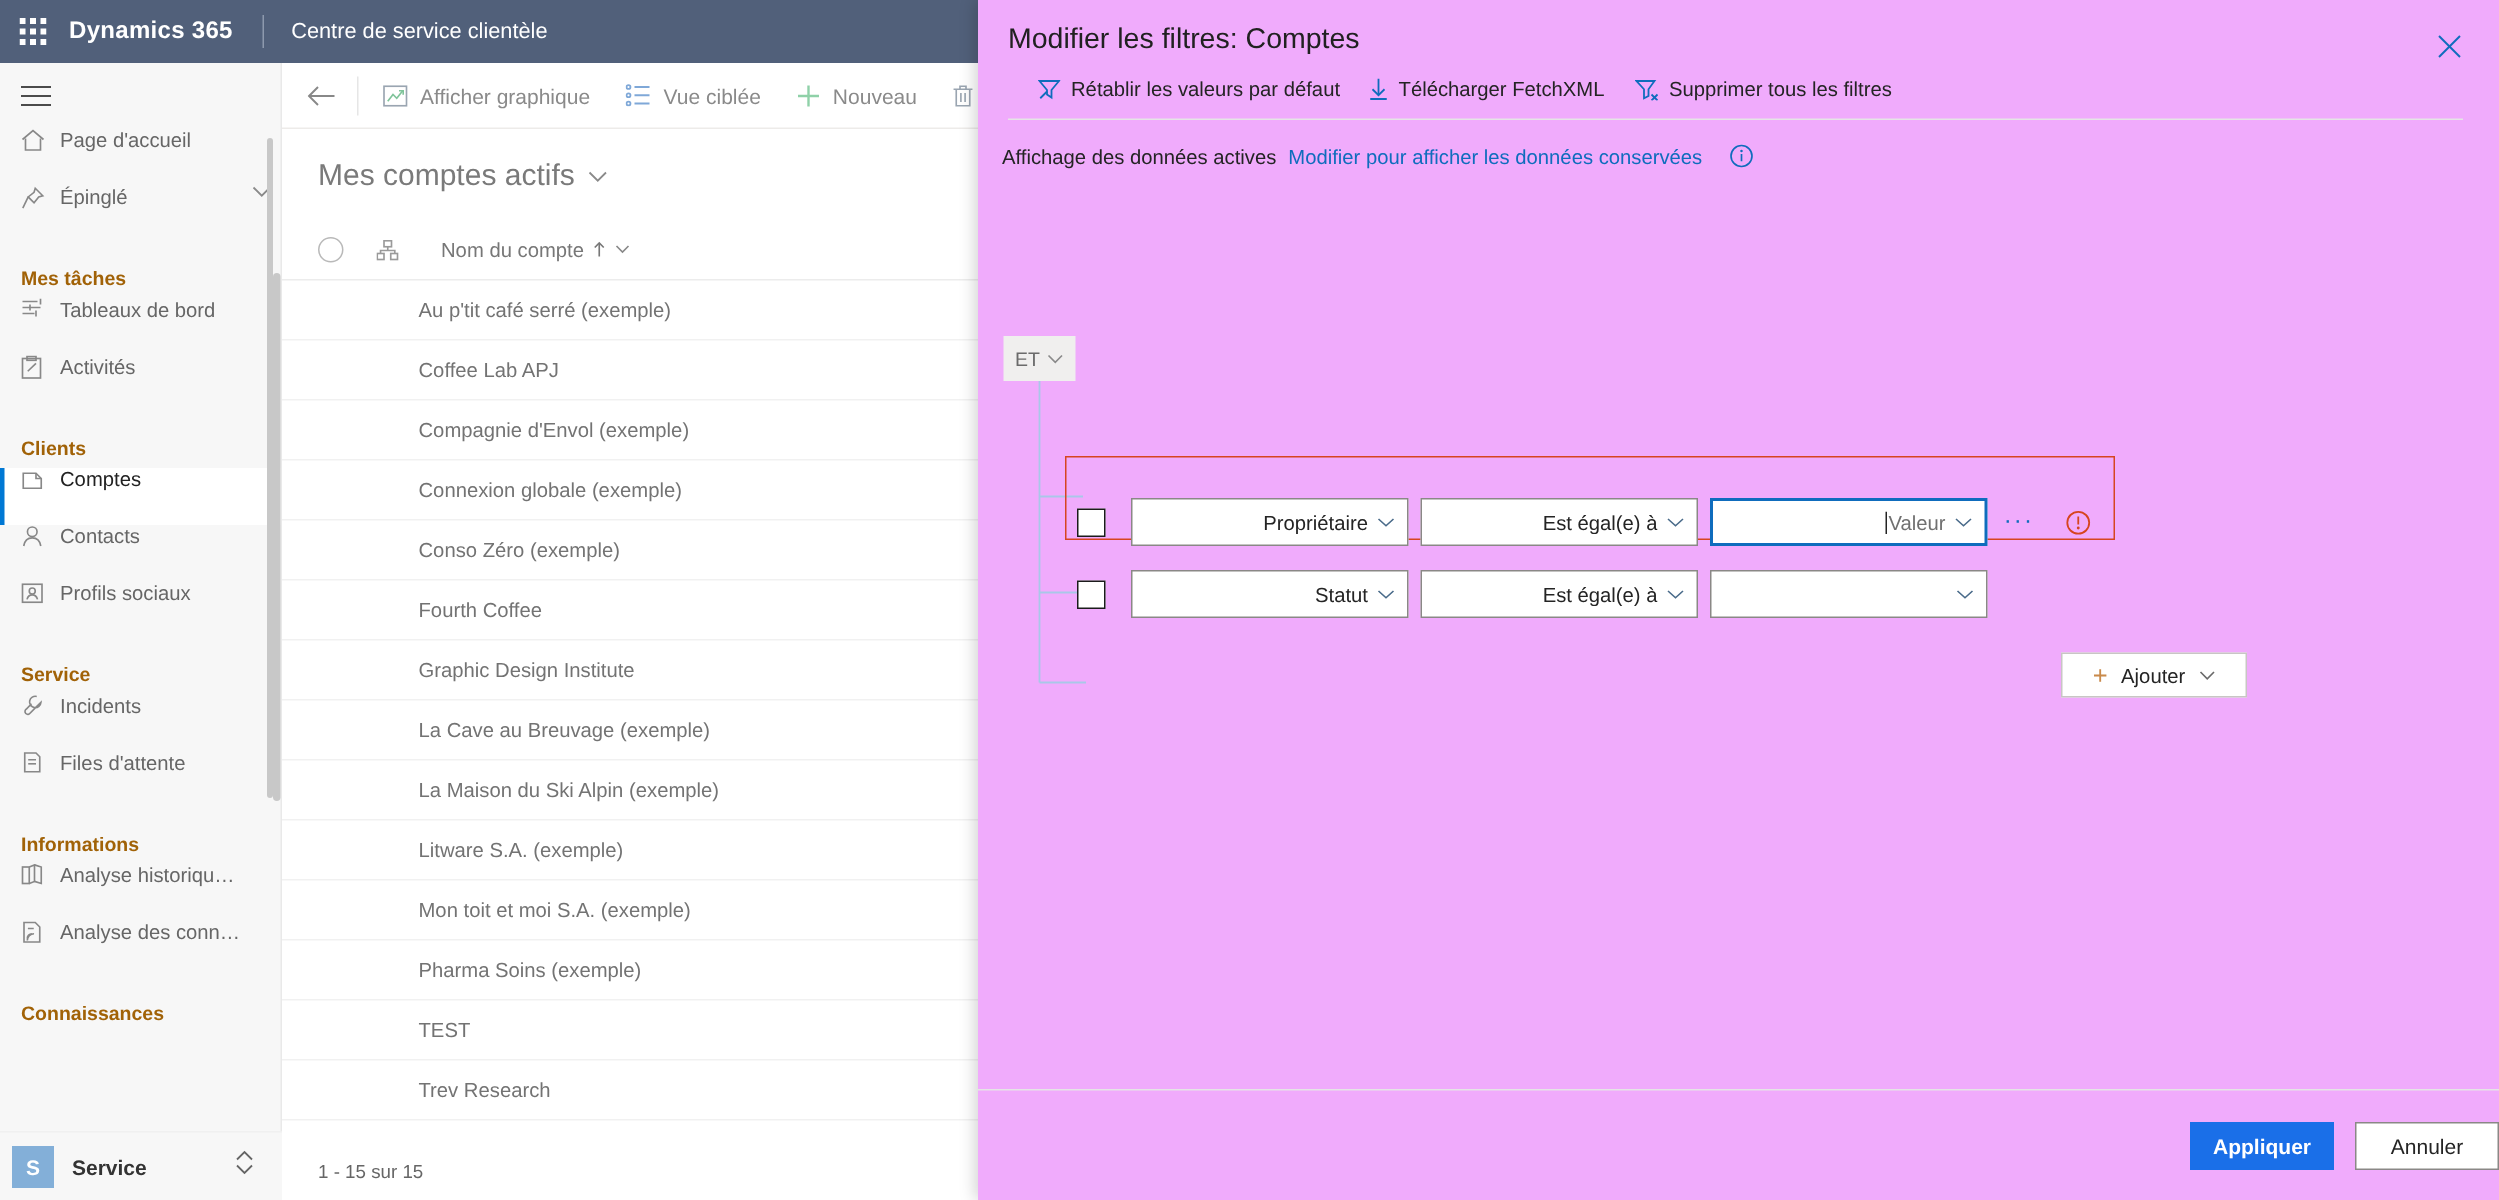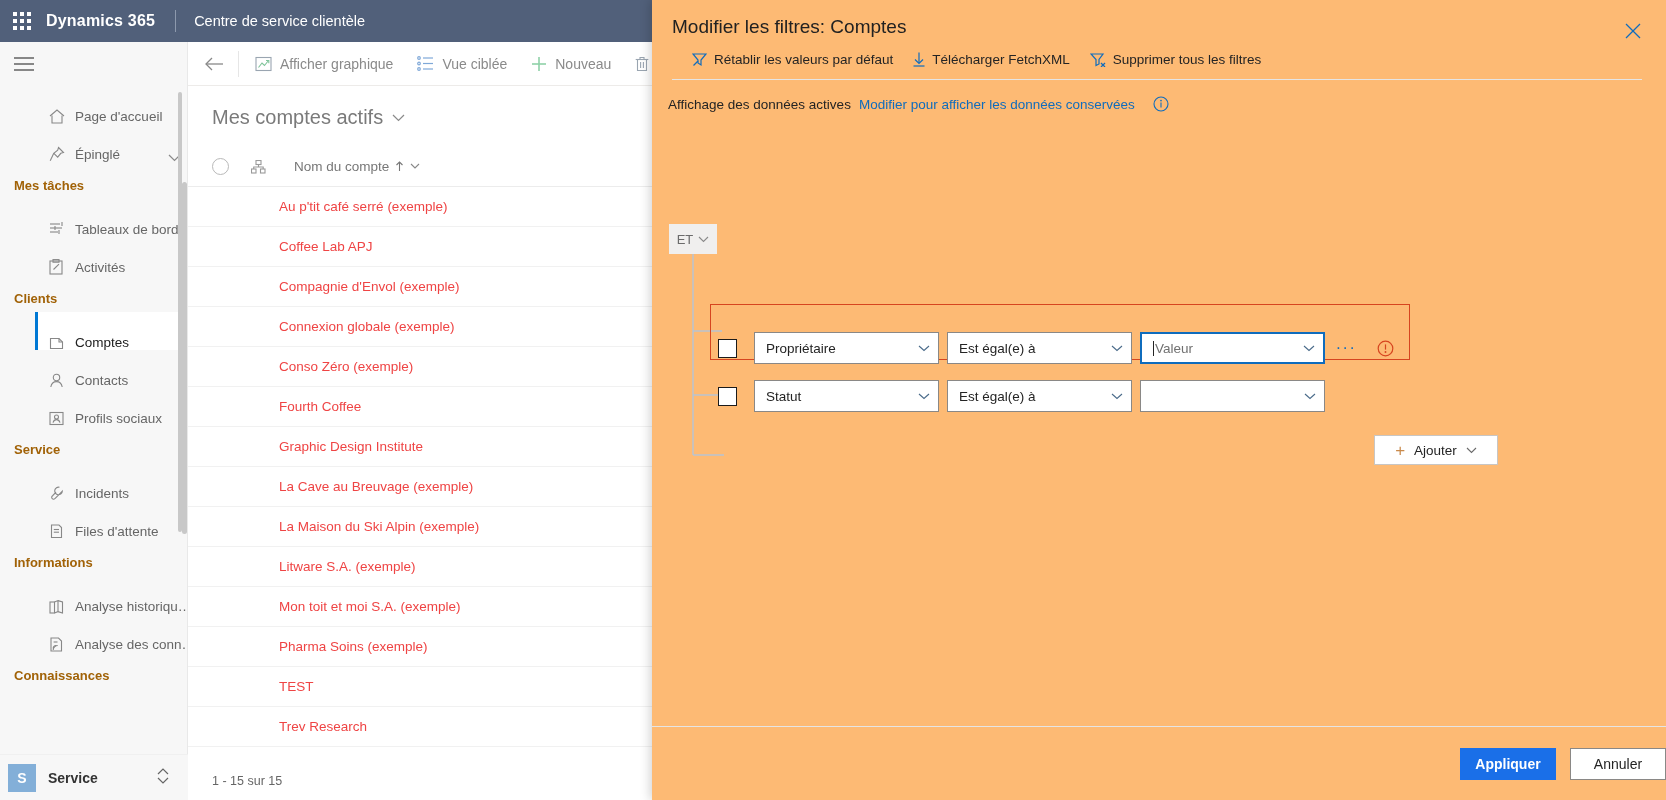--- a/index.html
+++ b/index.html
@@ -24,22 +24,22 @@
   .brand-app { font-size: 14.5px; font-weight: 400; }
 
   
   .leftnav {
     position: absolute; top: 42px; left: 0; width: 188px; height: 758px;
     background: #f7f7f7; border-right: 1px solid #e9e9e9;
   }
   .hamburger { height: 44px; display: flex; align-items: center; padding-left: 14px; cursor: pointer; }
   .nav-scroll { position: relative; height: 672px; overflow: hidden; }
   .nav-item {
-    height: 38px; display: flex; align-items: flex-end; padding-left: 14px;
-    color: #666; font-size: 13.5px; cursor: pointer; position: relative; margin-left: 35px;
+    height: 38px; display: flex; align-items: flex-start; padding-left: 14px;
+    color: #666; font-size: 13.5px; cursor: pointer; position: relative;
   }
   .nav-item .ico { width: 26px; display: flex; align-items: center; color: #888; }
   .nav-item .lbl { flex: 1; white-space: nowrap; overflow: hidden; }
   .nav-item .chev { width: 26px; display: flex; align-items: center; justify-content: center; color: #888; }
   .nav-item.selected { background: #ffffff; color: #222; }
   .nav-item.selected::before {
     content: ""; position: absolute; left: 0; top: 0; bottom: 0; width: 3px; background: #0078d4;
   }
   .nav-group {
     font-size: 13px; font-weight: bold; color: #a16207;
@@ -84,51 +84,51 @@
     border-bottom: 1px solid #ececec; padding-left: 24px; font-size: 13.5px; color: #777;
   }
   .circlebox { width: 17px; height: 17px; border: 1.4px solid #b9b9b9; border-radius: 50%; cursor: pointer; }
   .hdr-hier { margin-left: 22px; color: #999; display: flex; align-items: center; }
   .hdr-name { margin-left: 28px; display: flex; align-items: center; gap: 6px; cursor: pointer; }
   .row {
     height: 40px; display: flex; align-items: center; border-bottom: 1px solid #f1f1f1;
     padding-left: 24px;
   }
   .row .cell-name {
-    margin-left: 67px; color: #ef4444; font-size: 13.5px; cursor: pointer;
+    margin-left: 67px; color: #737373; font-size: 13.5px; cursor: pointer;
   }
   .pager { position: absolute; bottom: 12px; left: 24px; font-size: 12.5px; color: #666; }
   .list-scrollbar {
     position: absolute; left: -6px; top: 140px; width: 5px; height: 352px;
     background: #c8c8c8; border-radius: 3px;
   }
 
   
   .panel {
     position: absolute; top: 0; left: 652px; width: 1014px; height: 800px;
-    background: #fdba74; box-shadow: -2px 0 10px rgba(0,0,0,.18);
+    background: #f0abfc; box-shadow: -2px 0 10px rgba(0,0,0,.18);
     display: flex; flex-direction: column;
   }
   .panel-head { padding: 16px 24px 0 20px; position: relative; }
   .panel-title { font-size: 19px; color: #212121; font-weight: 400; }
   .panel-close {
     position: absolute; right: 18px; top: 16px; width: 30px; height: 30px;
     display: flex; align-items: center; justify-content: center; cursor: pointer; color: #0f6cbd;
   }
   .panel-cmds { display: flex; align-items: center; gap: 20px; padding: 14px 0 12px 20px; }
   .panel-cmd { display: flex; align-items: center; gap: 7px; font-size: 13.5px; color: #242424; cursor: pointer; white-space: nowrap; }
   .panel-cmd .ico { color: #0f6cbd; display: flex; align-items: center; }
   .panel-rule { height: 1px; background: #e5e5e5; width: 100%; }
   .dataline {
     display: flex; align-items: center; gap: 8px; padding: 16px 0 0 16px; font-size: 13.5px; color: #242424;
   }
   .dataline .lnk { color: #0f6cbd; cursor: pointer; }
   .dataline .infoico { margin-left: 10px; color: #0f6cbd; display: flex; align-items: center; cursor: pointer; }
 
-  .filterbody { position: relative; flex: 1; }
+  .filterbody { position: relative; flex: 1; text-align: right; }
   .grouppill {
     position: absolute; left: 17px; top: 112px; width: 48px; height: 30px;
     background: #f0efee; display: flex; align-items: center; justify-content: center;
     gap: 5px; font-size: 13px; color: #6b6b6b; cursor: pointer;
   }
   .treelines { position: absolute; left: 0; top: 0; pointer-events: none; }
 
   .condrow { position: absolute; display: flex; align-items: center; gap: 8px; }
   .cond-check {
     width: 19px; height: 19px; border: 1.6px solid #1b1b1b; background: #fff; cursor: pointer;

